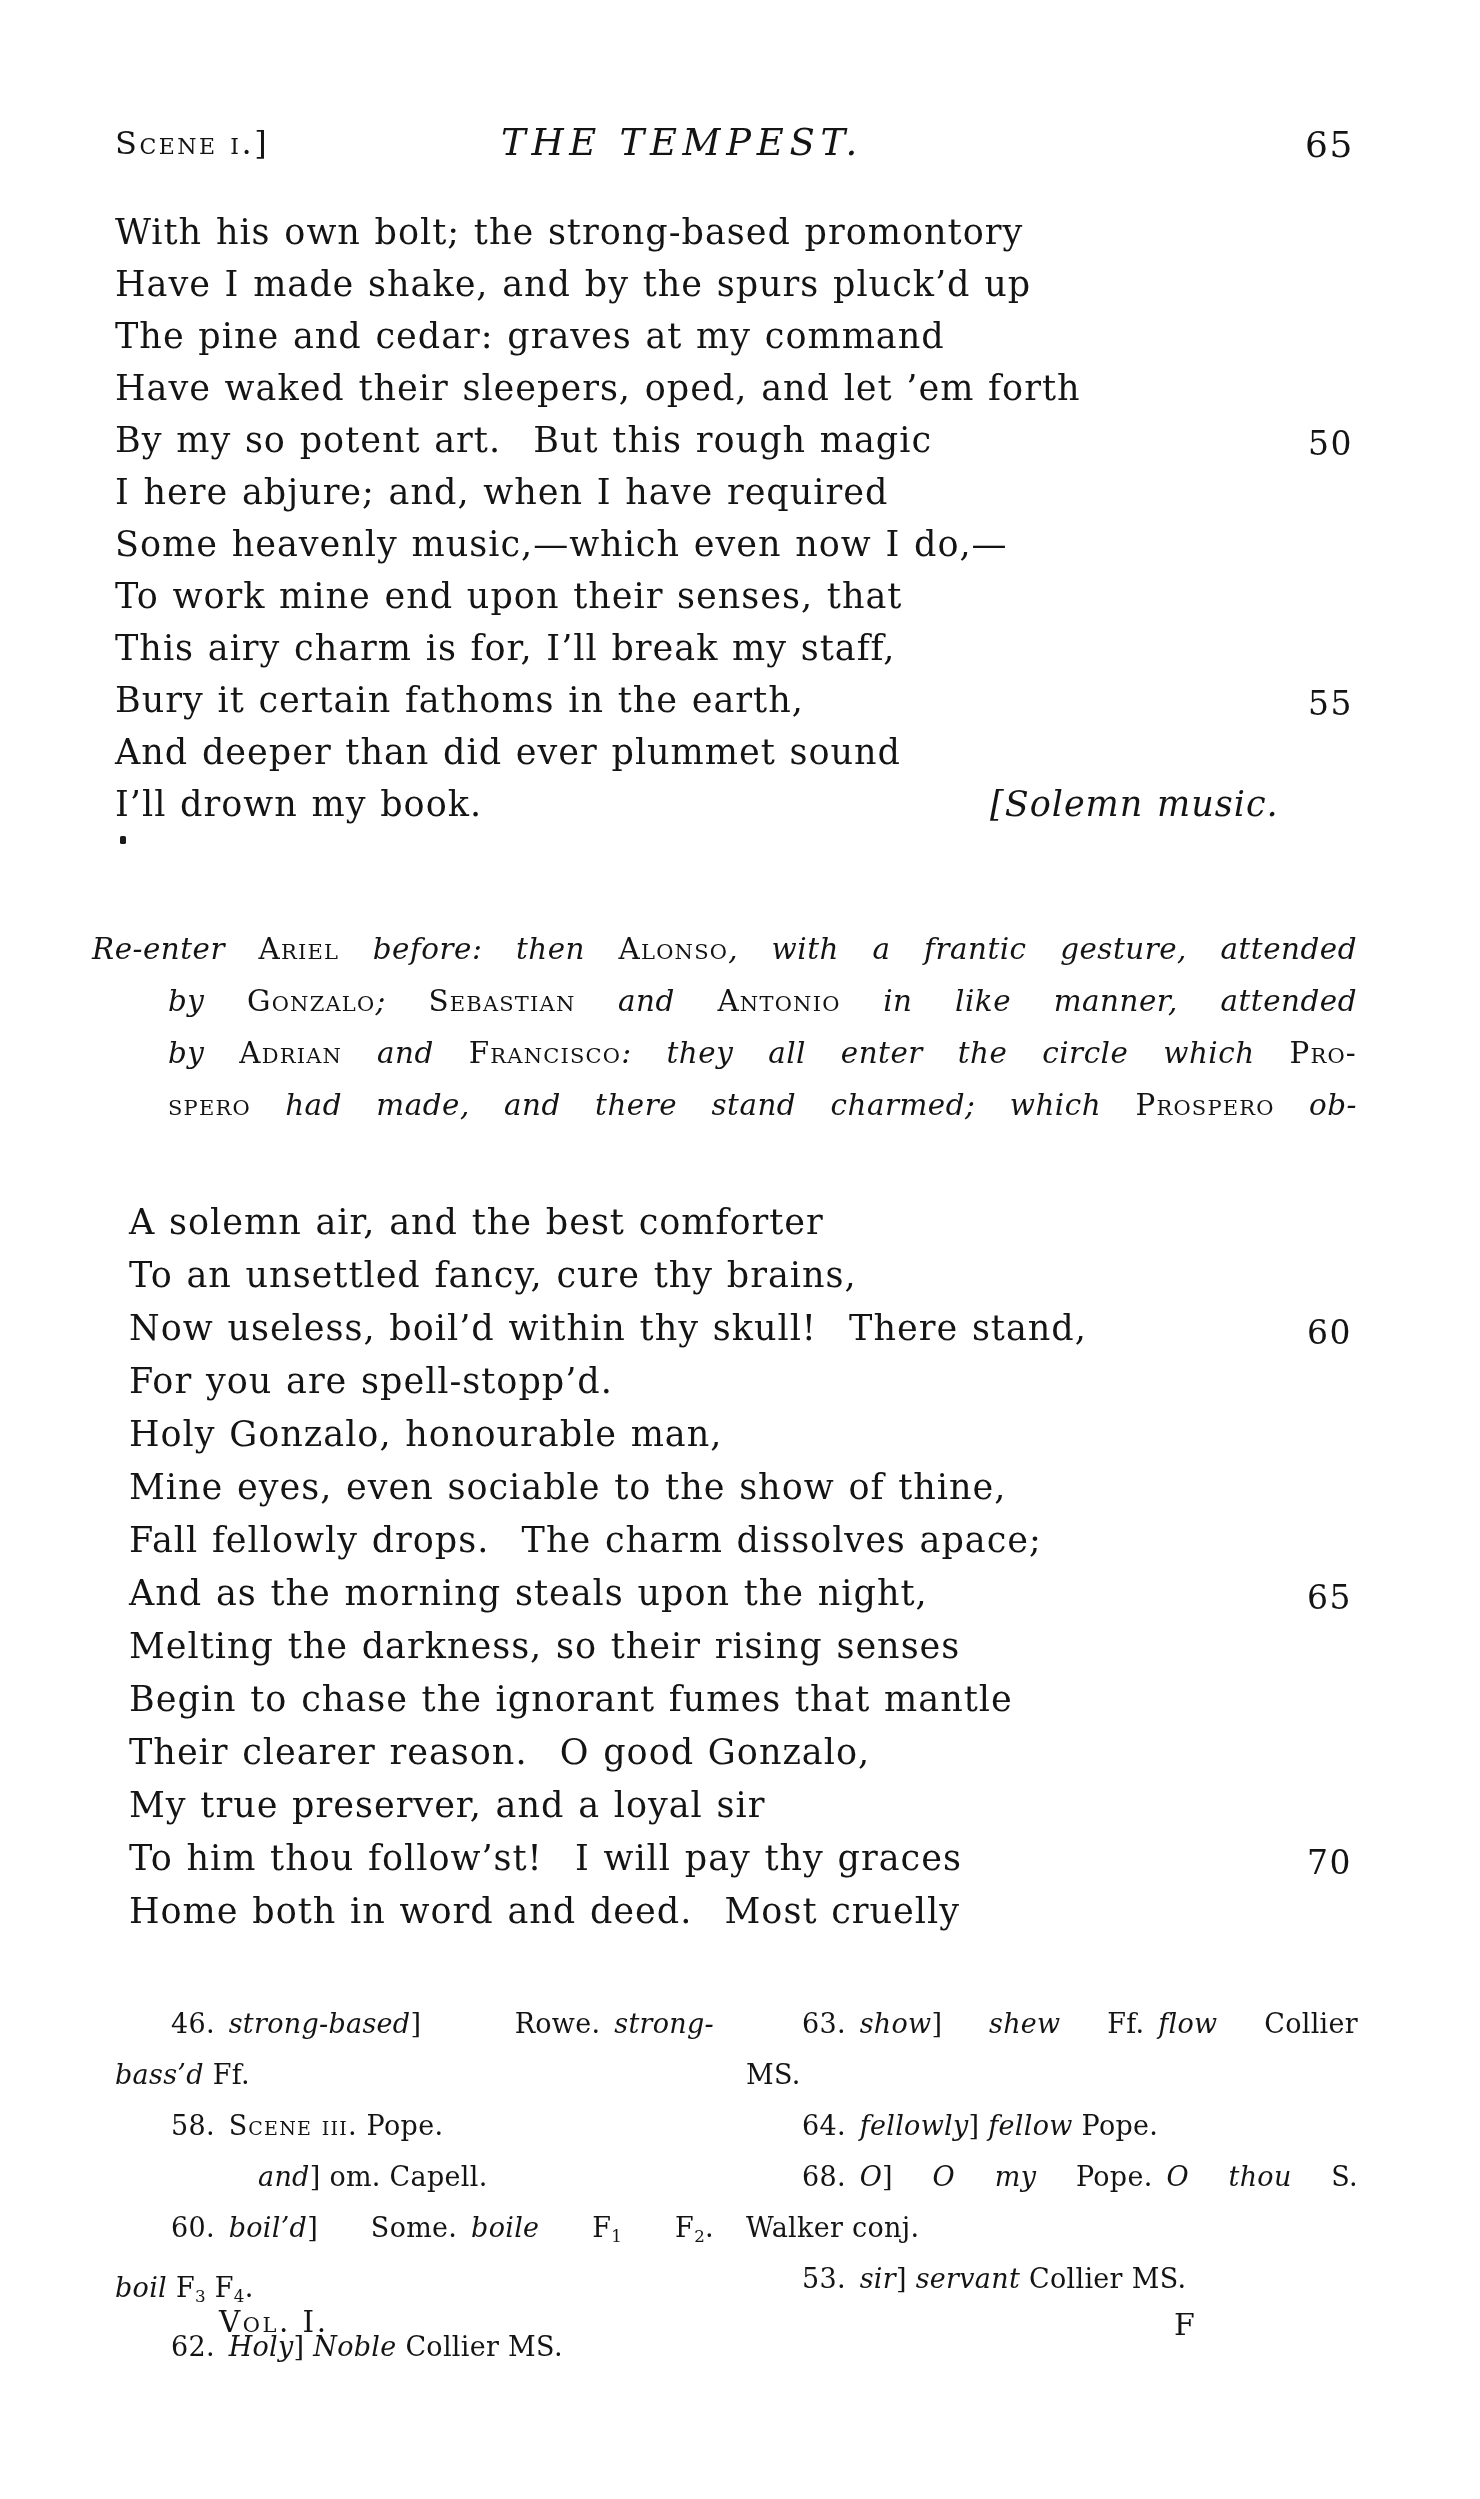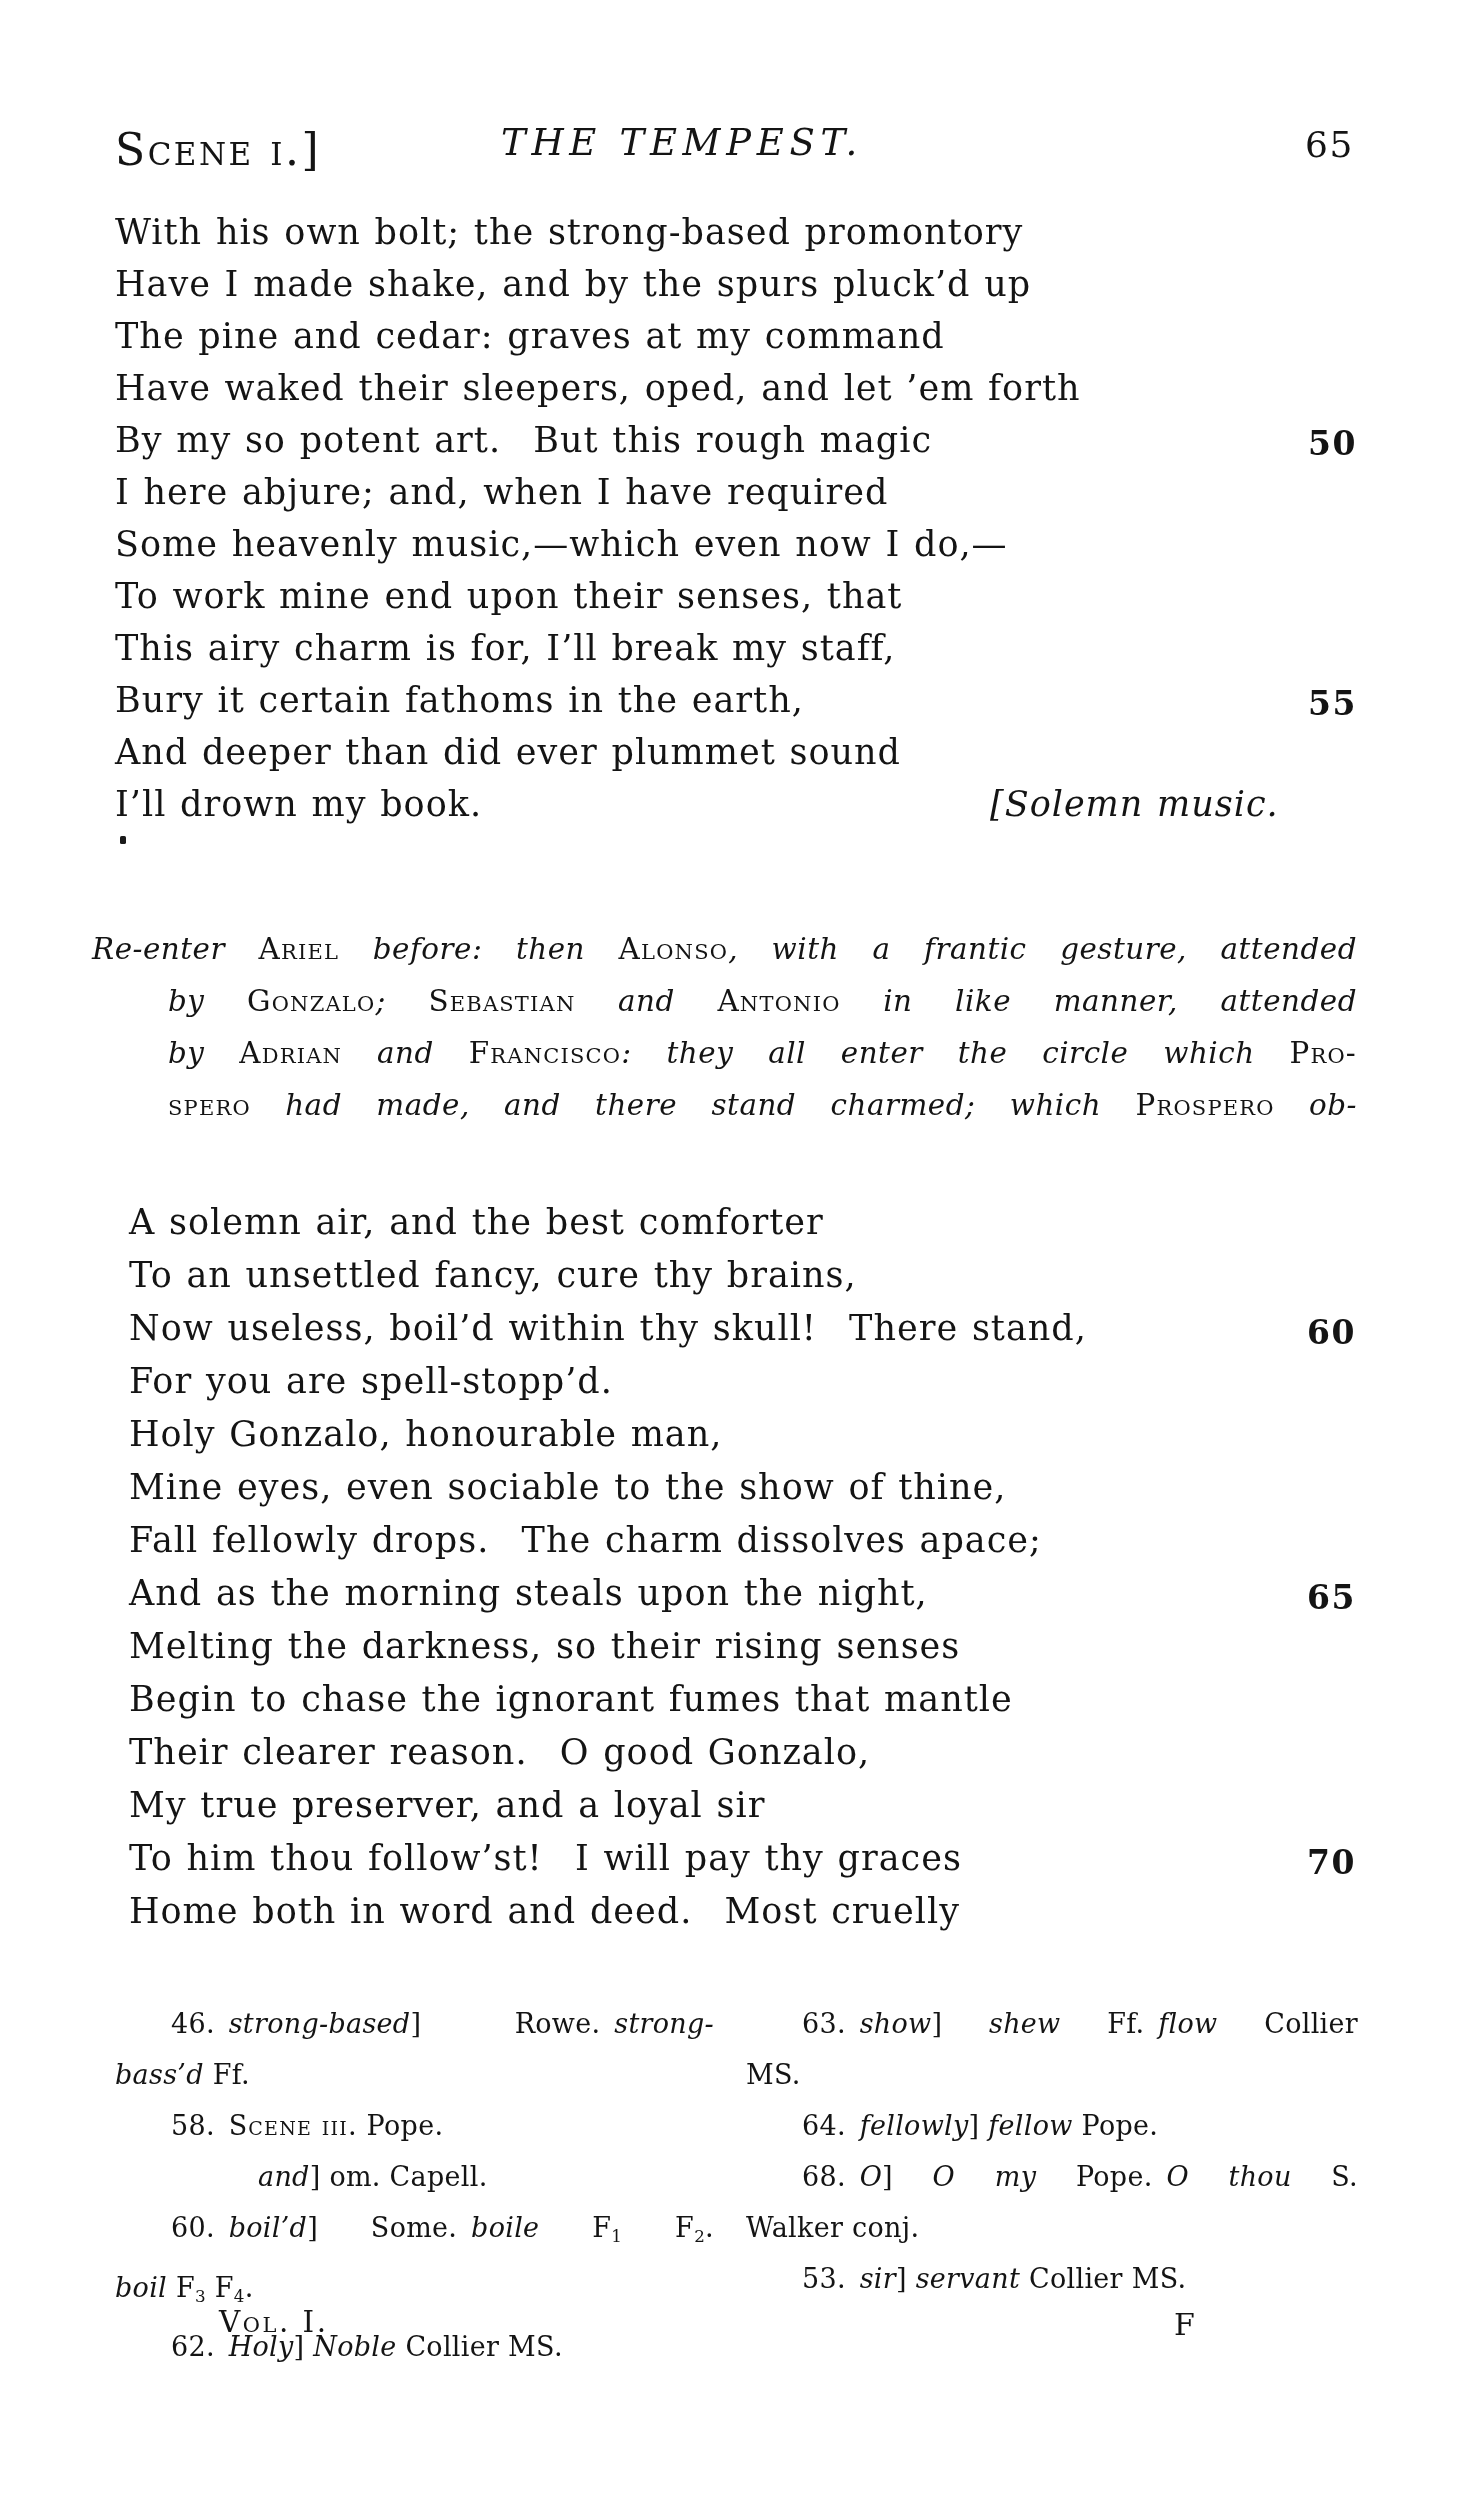--- a/index.html
+++ b/index.html
@@ -7,36 +7,36 @@
     position:relative;
     width:1481px;height:2500px;
     background:#ffffff;
     color:#141414;
     font-family:"DejaVu Serif", serif;
     overflow:hidden;
   }
   
   .scene-label{
     position:absolute;left:115px;top:124px;
-    font-size:44px;font-variant:small-caps;letter-spacing:2.5px;white-space:pre;
+    font-size:32px;font-variant:small-caps;letter-spacing:2.5px;white-space:pre;
   }
   .running-title{
     position:absolute;left:501px;top:121px;
     font-size:37px;font-style:italic;letter-spacing:5.7px;white-space:pre;
   }
   .page-number{
     position:absolute;left:1305px;top:124px;
     font-size:36px;letter-spacing:1.6px;
   }
   
   .verse{position:absolute;font-size:35px;letter-spacing:1px;word-spacing:1.6px;white-space:pre;}
   .verse-1{left:115px;top:206px;line-height:52px;}
   .verse-2{left:129px;top:1196px;line-height:53px;}
   .vline{position:relative;}
-  .lnum{position:absolute;top:4.1px;font-size:33px;letter-spacing:1.6px;font-weight:bold;}
+  .lnum{position:absolute;top:4.1px;font-size:33px;letter-spacing:1.6px;}
   .verse-1 .lnum{left:1193px;}
   .verse-2 .lnum{left:1178px;}
   .cue{position:absolute;left:875px;top:0;font-style:italic;}
   
   .stagedir{
     position:absolute;left:92px;top:919px;width:1265px;
     font-size:29.4px;line-height:44px;letter-spacing:0.5px;
   }
   .stagedir .fline{padding-left:0;}
   .stagedir .fline.ind-hang{padding-left:76px;}

